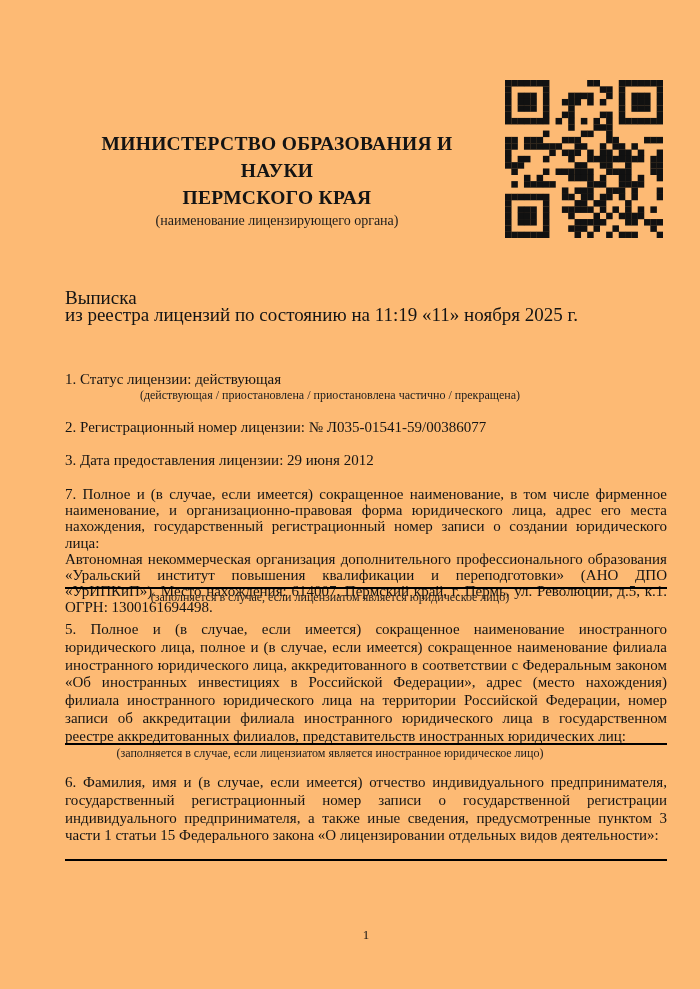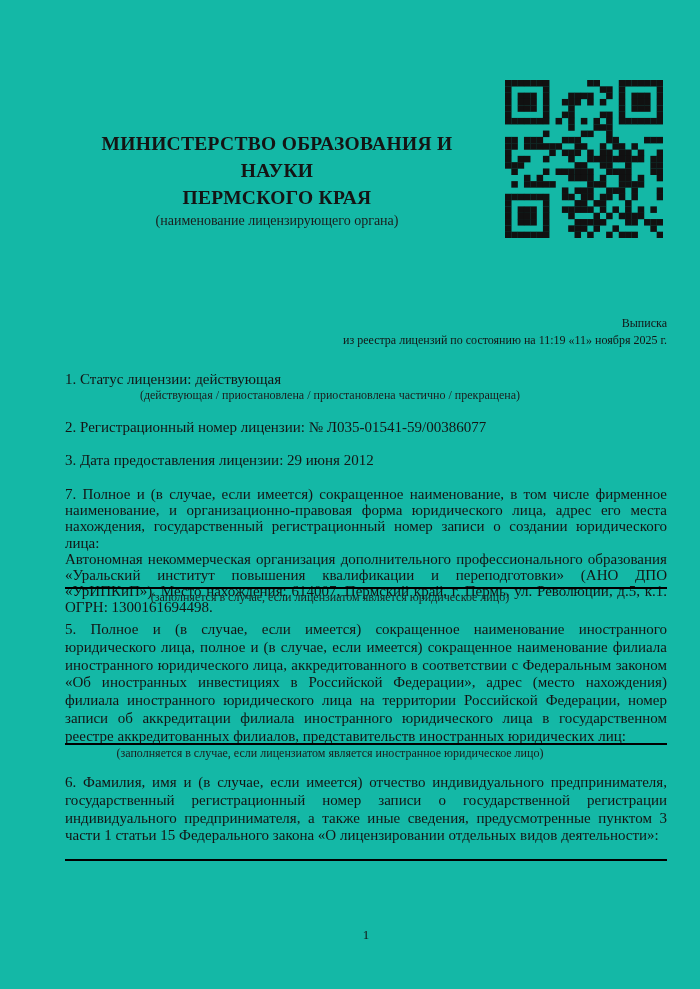--- a/index.html
+++ b/index.html
@@ -1,38 +1,38 @@
 <!DOCTYPE html>
 <html><head>
 <meta charset="utf-8">
 <style>
   html,body{margin:0;padding:0;background:#e8e8e8;}
   .page{
     position:relative;
     width:700px;height:989px;
-    background:#14b8a6;
+    background:#fdba74;
     font-family:"Liberation Serif","DejaVu Serif",serif;
     color:#141414;
     overflow:hidden;
   }
   .abs{position:absolute;}
   .ministry{
     left:65px;top:130px;width:424px;
     text-align:center;
   }
   .ministry .mline{
     font-weight:bold;font-size:19.5px;line-height:27px;letter-spacing:0.3px;
   }
   .ministry .mcaption{
     font-size:14px;line-height:12px;margin-top:4px;color:#1c1c1c;
   }
   .qr{left:505px;top:80px;width:158px;height:158px;}
   .title-block{
-    left:65px;top:315px;width:602px;text-align:right;
-    font-size:12px;line-height:17px;
+    left:65px;top:289px;width:602px;text-align:left;
+    font-size:19px;line-height:17px;
   }
   .item{left:65px;width:602px;font-size:15px;line-height:16px;}
   .para{line-height:17.8px;text-align:justify;}
   .p4{line-height:16.2px;text-align:justify;}
   .caption{
     left:65px;width:530px;text-align:center;
     font-size:12px;line-height:12px;color:#1c1c1c;
   }
   .rule{
     left:65px;width:602px;height:0;

